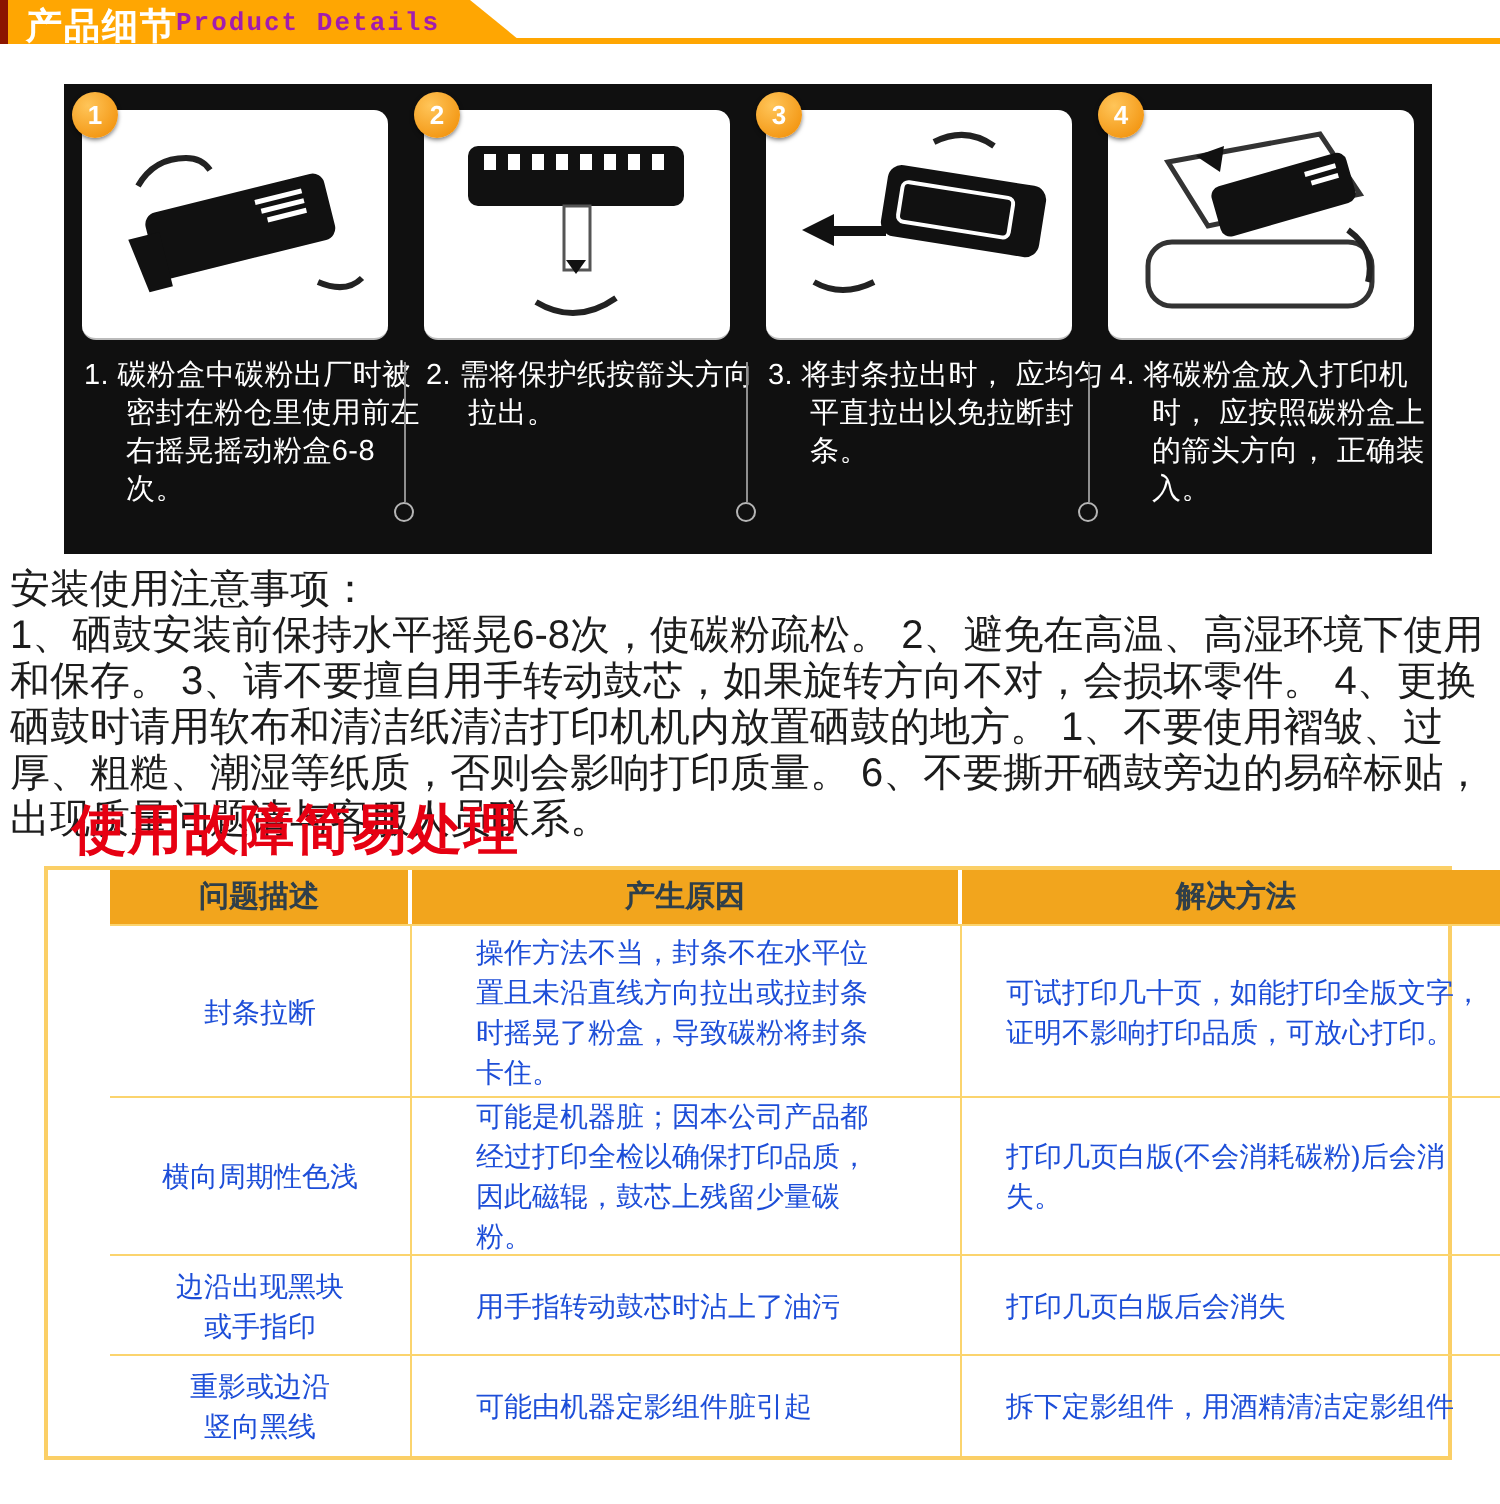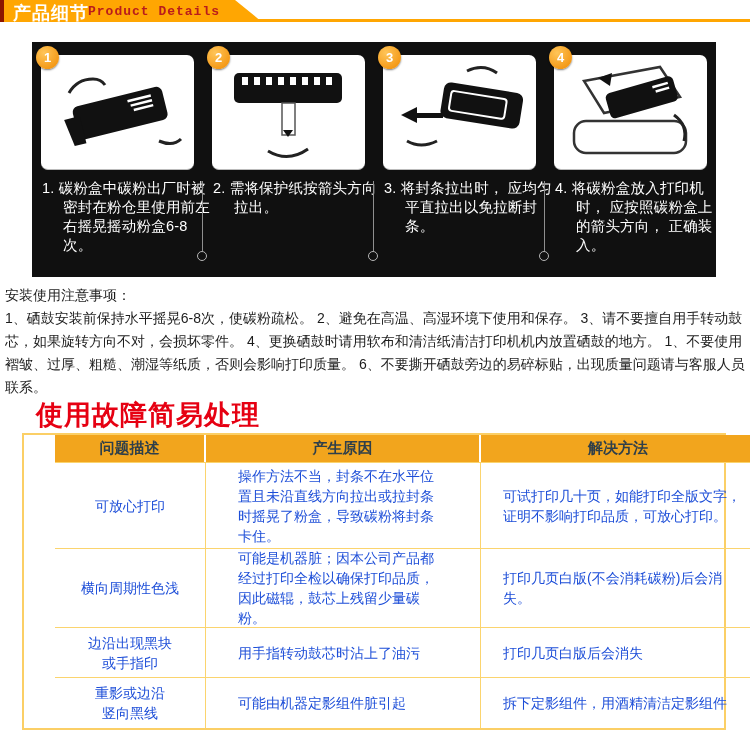--- a/index.html
+++ b/index.html
@@ -6,40 +6,40 @@
   .page{position:relative;width:750px;height:752px;background:#fff;overflow:hidden;
         font-family:"Liberation Sans","DejaVu Sans",sans-serif;}
 
   
   .banner{position:absolute;left:0;top:0;width:750px;height:24px;}
   .banner-line{position:absolute;left:0;top:19px;width:750px;height:3px;background:#FFA602;}
   .banner-shape{position:absolute;left:0;top:0;width:262px;height:22px;background:#FFA602;
         clip-path:polygon(0 0,235px 0,262px 22px,0 22px);}
   .banner-redstrip{position:absolute;left:0;top:0;width:4px;height:22px;background:#8B1500;}
   .banner-title{position:absolute;left:13px;top:1px;color:#fff;font-size:18px;font-weight:bold;letter-spacing:1px;}
-  .banner-sub{position:absolute;left:88px;top:4px;color:#b91c1c;font-size:13px;font-weight:bold;
+  .banner-sub{position:absolute;left:88px;top:4px;color:#a21caf;font-size:13px;font-weight:bold;
         font-family:"Liberation Mono","DejaVu Sans Mono",monospace;letter-spacing:1px;}
 
   
   .panel{position:absolute;left:32px;top:42px;width:684px;height:235px;background:#101010;display:flex;}
   .step{position:relative;width:171px;height:235px;}
   .imgbox{position:absolute;left:9px;top:13px;width:153px;height:114px;background:#fff;
           border-radius:7px;border-bottom:1px solid #bbb;}
   .badge{position:absolute;left:-5px;top:-9px;width:23px;height:23px;border-radius:50%;
          background:radial-gradient(circle at 35% 30%,#FFC559,#F08A00);
          color:#fff;font-size:13px;font-weight:bold;display:flex;align-items:center;justify-content:center;
          box-shadow:0 1px 2px rgba(0,0,0,.5);}
   .caption{position:absolute;left:10px;top:137px;width:147px;color:#fff;font-size:14.5px;line-height:19px;
            padding-left:21px;text-indent:-21px;letter-spacing:.2px;}
   .divider{position:absolute;right:0;top:139px;width:1px;height:70px;background:#8f8f8f;}
   .divider-pin{position:absolute;right:-4px;top:209px;width:8px;height:8px;border:1px solid #b5b5b5;
            border-radius:50%;background:transparent;}
 
   
-  .notes{position:absolute;left:5px;top:284px;width:742px;color:#1c1c1c;font-size:14px;line-height:23px;}
+  .notes{position:absolute;left:5px;top:284px;width:742px;color:#1c1c1c;font-size:20px;line-height:23px;}
   .notes-title{font-weight:normal;}
 
   
   .ts-heading{position:absolute;left:36px;top:397px;color:#E60012;font-size:27px;font-weight:bold;letter-spacing:1px;}
   .tbl{position:absolute;left:22px;top:433px;width:704px;box-sizing:border-box;background:#fff;
        border:2px solid #FBCF66;display:grid;
        grid-template-columns:151px 275px 274px;
        grid-template-rows:27px 86px 79px 50px 51px;padding-left:31px;}
   .hcell{background:#F2A51D;color:#2F3F4A;font-size:15px;font-weight:600;
          display:flex;align-items:center;justify-content:center;}
@@ -158,21 +158,21 @@
     <div class="notes-body">1、硒鼓安装前保持水平摇晃6-8次，使碳粉疏松。 2、避免在高温、高湿环境下使用和保存。 3、请不要擅自用手转动鼓芯，如果旋转方向不对，会损坏零件。 4、更换硒鼓时请用软布和清洁纸清洁打印机机内放置硒鼓的地方。 1、不要使用褶皱、过厚、粗糙、潮湿等纸质，否则会影响打印质量。 6、不要撕开硒鼓旁边的易碎标贴，出现质量问题请与客服人员联系。</div>
   </div>
 
   <div class="ts-heading">使用故障简易处理</div>
 
   <div class="tbl">
     <div class="hcell sep">问题描述</div>
     <div class="hcell sep">产生原因</div>
     <div class="hcell">解决方法</div>
 
-    <div class="cell c1 vsep">可放心打印</div>
+    <div class="cell c1 vsep">封条拉断</div>
     <div class="cell c2 vsep">操作方法不当，封条不在水平位置且未沿直线方向拉出或拉封条时摇晃了粉盒，导致碳粉将封条卡住。</div>
     <div class="cell c3">可试打印几十页，如能打印全版文字，证明不影响打印品质，可放心打印。</div>
 
     <div class="cell c1 vsep">横向周期性色浅</div>
     <div class="cell c2 vsep">可能是机器脏；因本公司产品都经过打印全检以确保打印品质，因此磁辊，鼓芯上残留少量碳粉。</div>
     <div class="cell c3">打印几页白版(不会消耗碳粉)后会消失。</div>
 
     <div class="cell c1 vsep">边沿出现黑块
 或手指印</div>
     <div class="cell c2 vsep">用手指转动鼓芯时沾上了油污</div>

